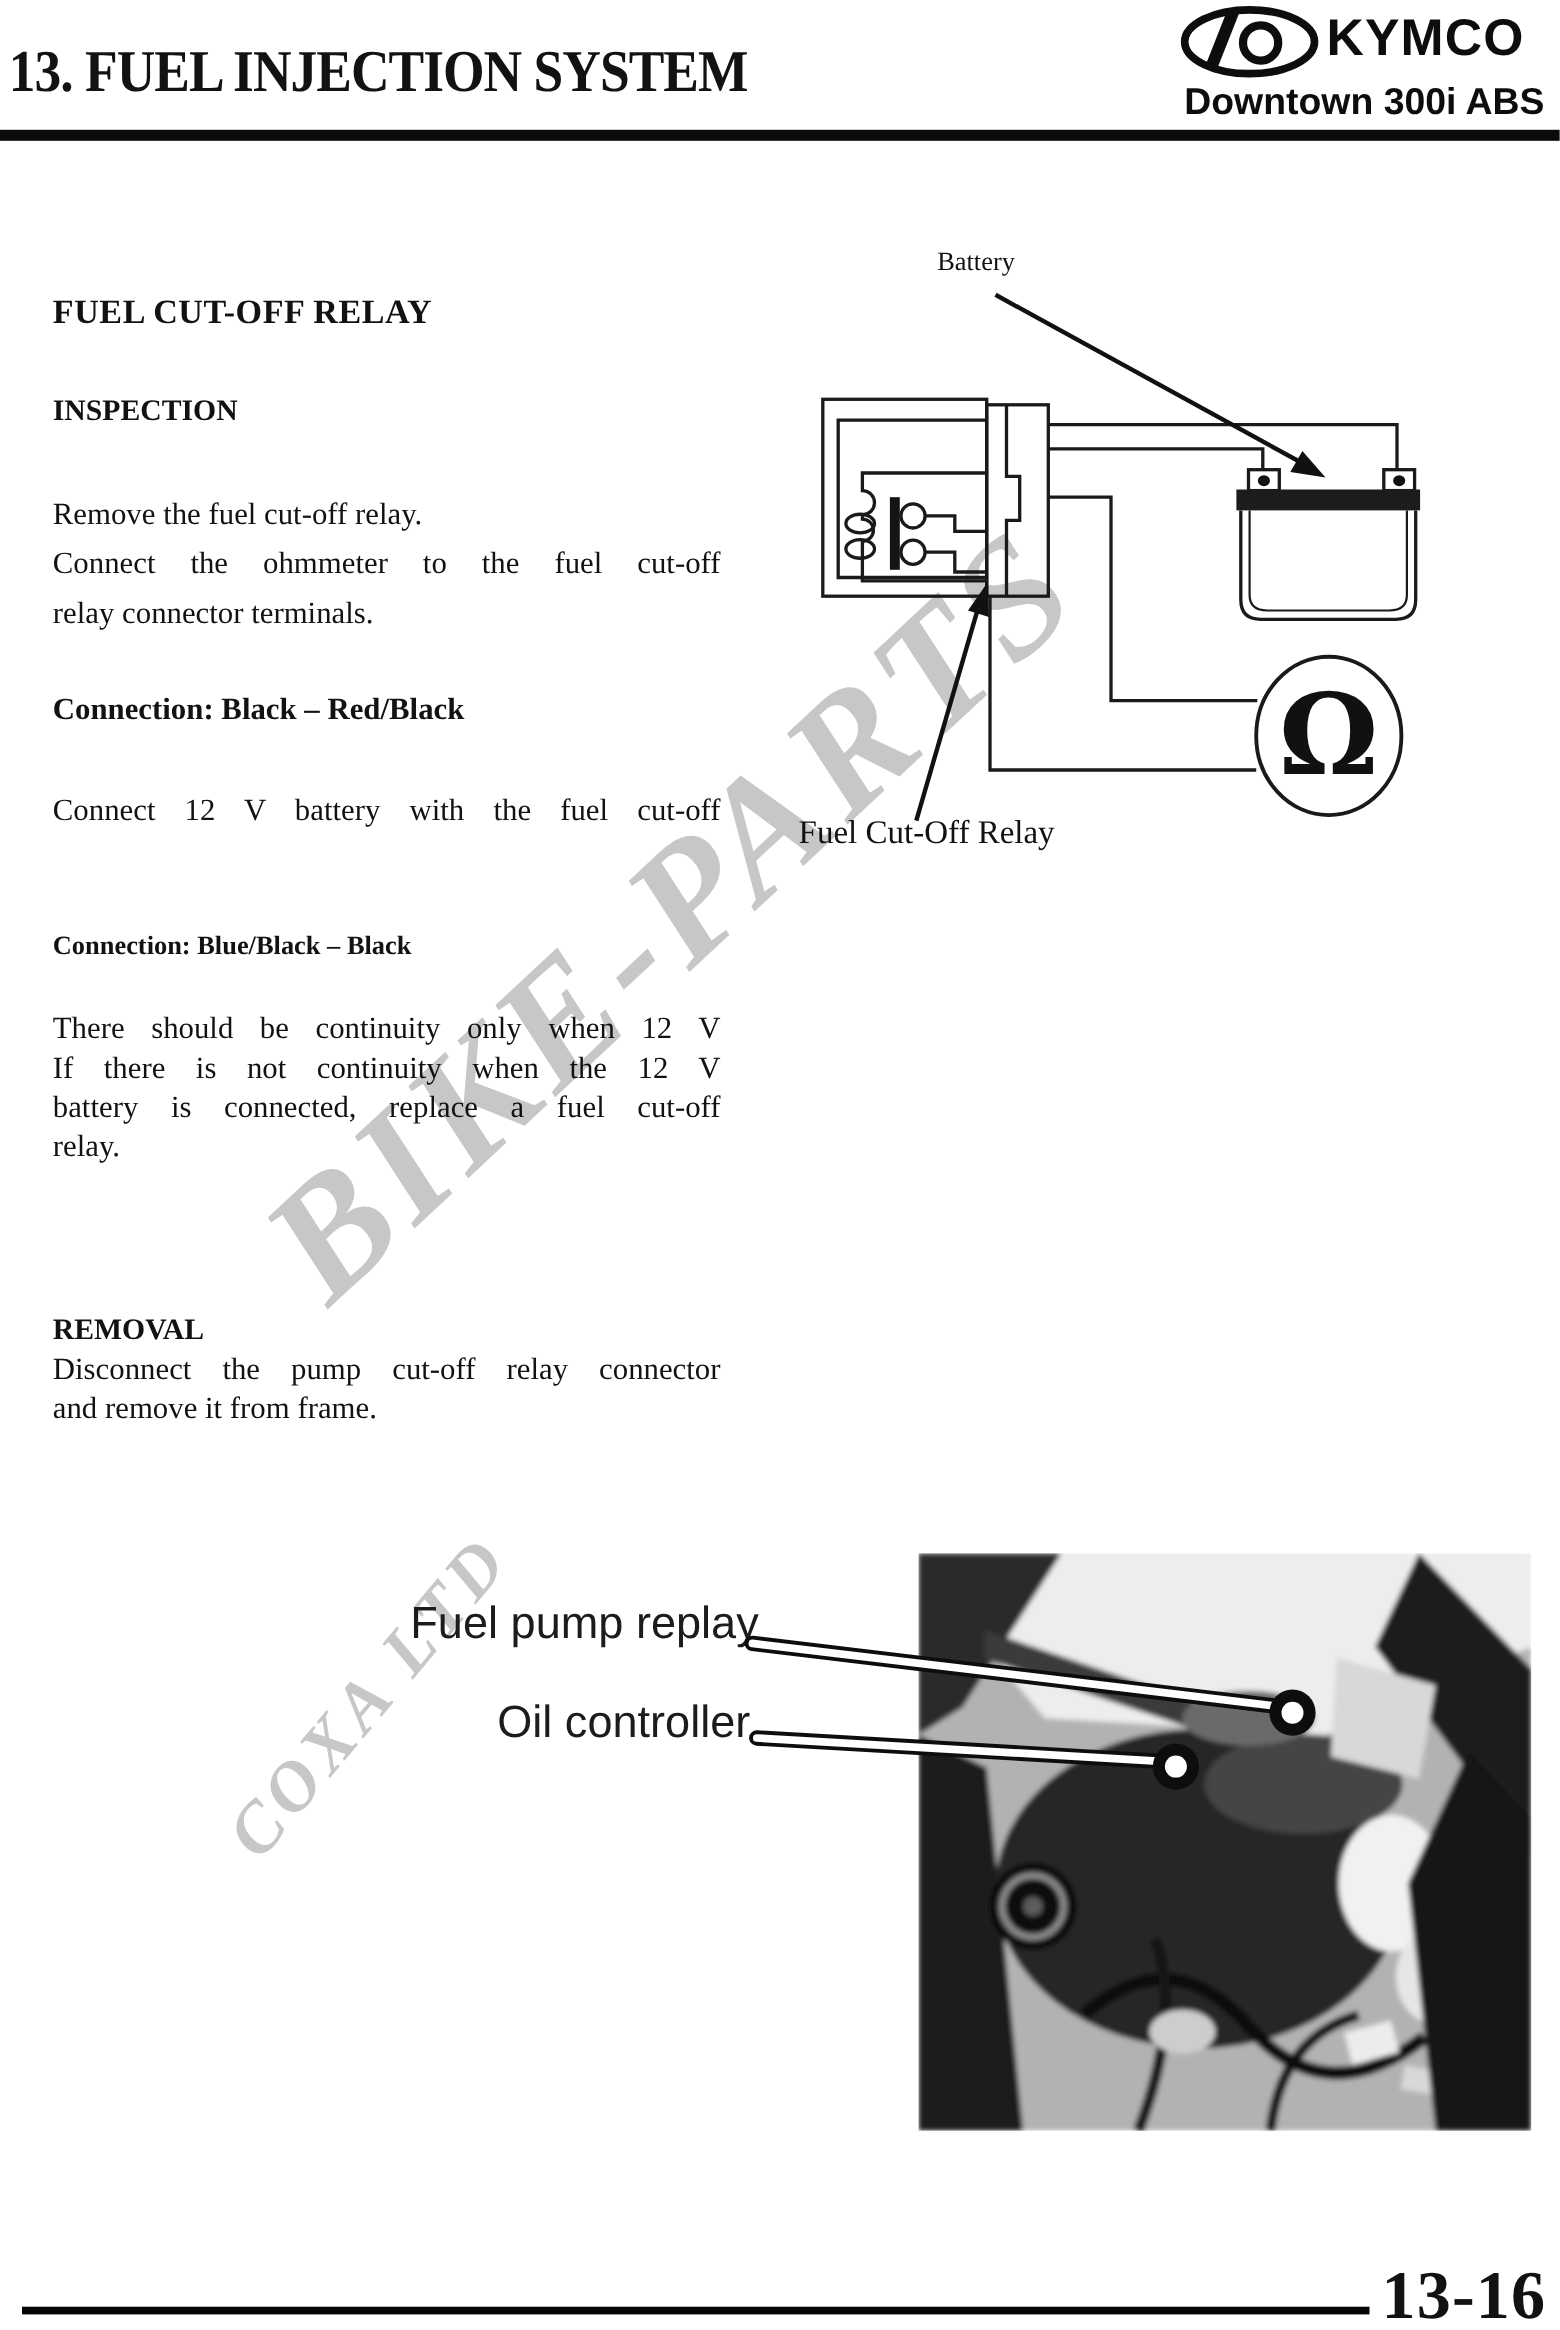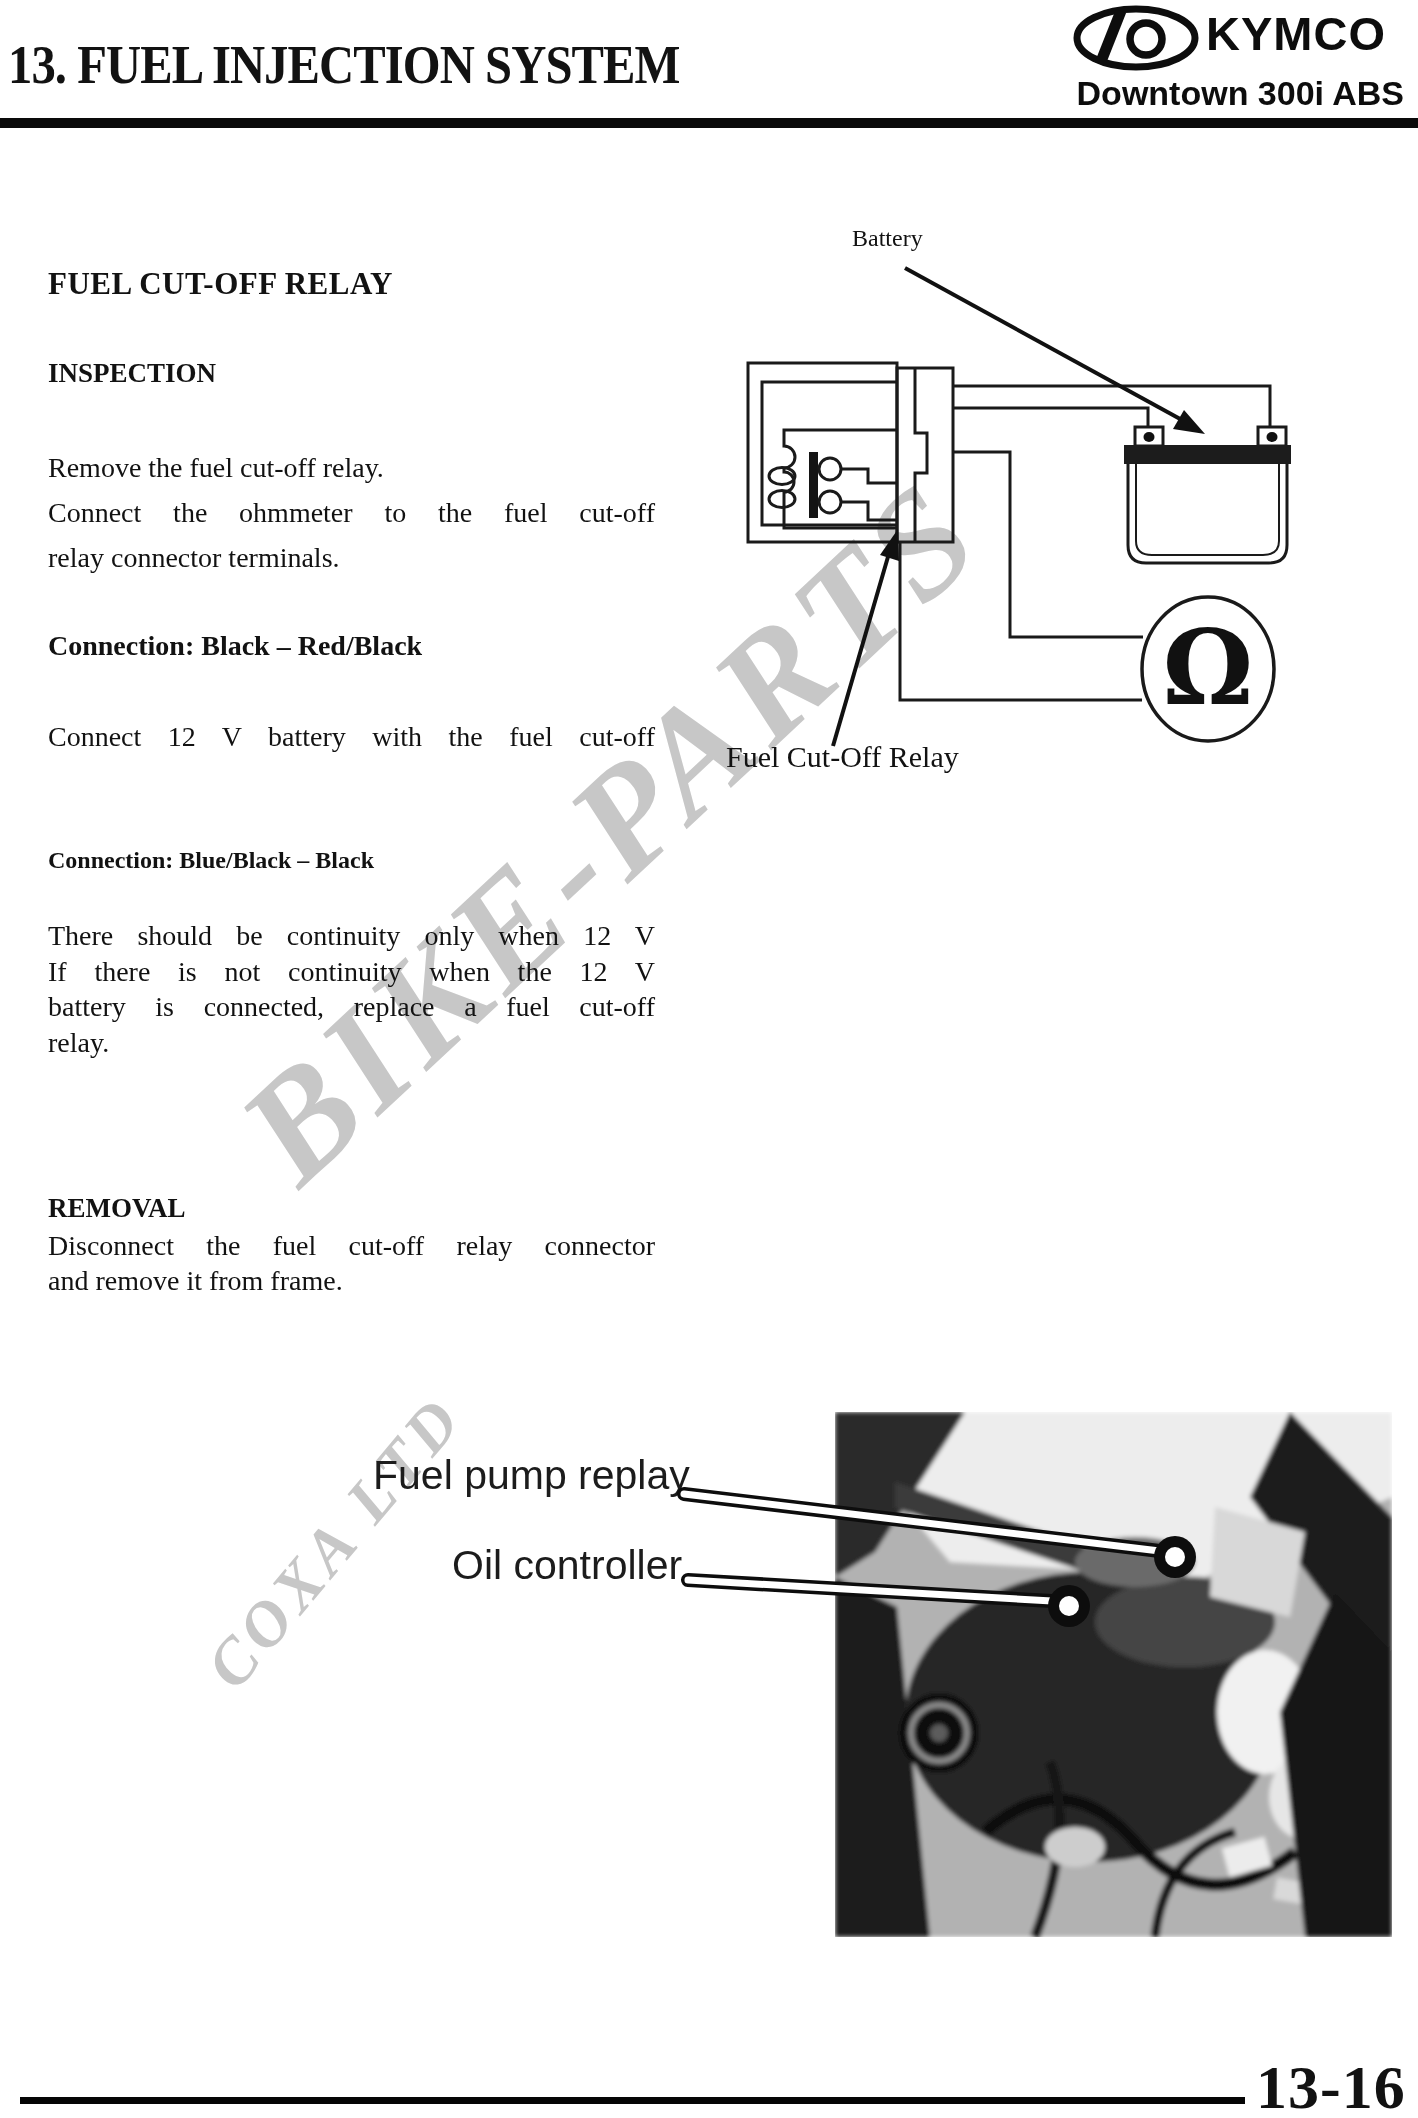--- a/index.html
+++ b/index.html
@@ -88,21 +88,21 @@
 
 <div class="abs z2 par p3">
   <div class="jl">There should be continuity only when 12 V</div>
   <div class="jl">If there is not continuity when the 12 V</div>
   <div class="jl">battery is connected, replace a fuel cut-off</div>
   <div>relay.</div>
 </div>
 
 <div class="abs z2 h3">REMOVAL</div>
 <div class="abs z2 par p4">
-  <div class="jl">Disconnect the fuel cut-off relay connector</div>
+  <div class="jl">Disconnect the pump cut-off relay connector</div>
   <div>and remove it from frame.</div>
 </div>
 
 <svg class="abs z2" style="left:700px;top:210px" width="612" height="580" viewBox="700 210 612 580" fill="none" stroke="#1a1a1a" stroke-width="3">
 
   <g>
     <rect x="748" y="363" width="149" height="179"></rect>
     <rect x="897" y="368" width="56" height="174"></rect>
     <path d="M915,368 V433 H927 V473 H915 V542"></path>
     <path d="M897,382 H762 V525 H897"></path>

